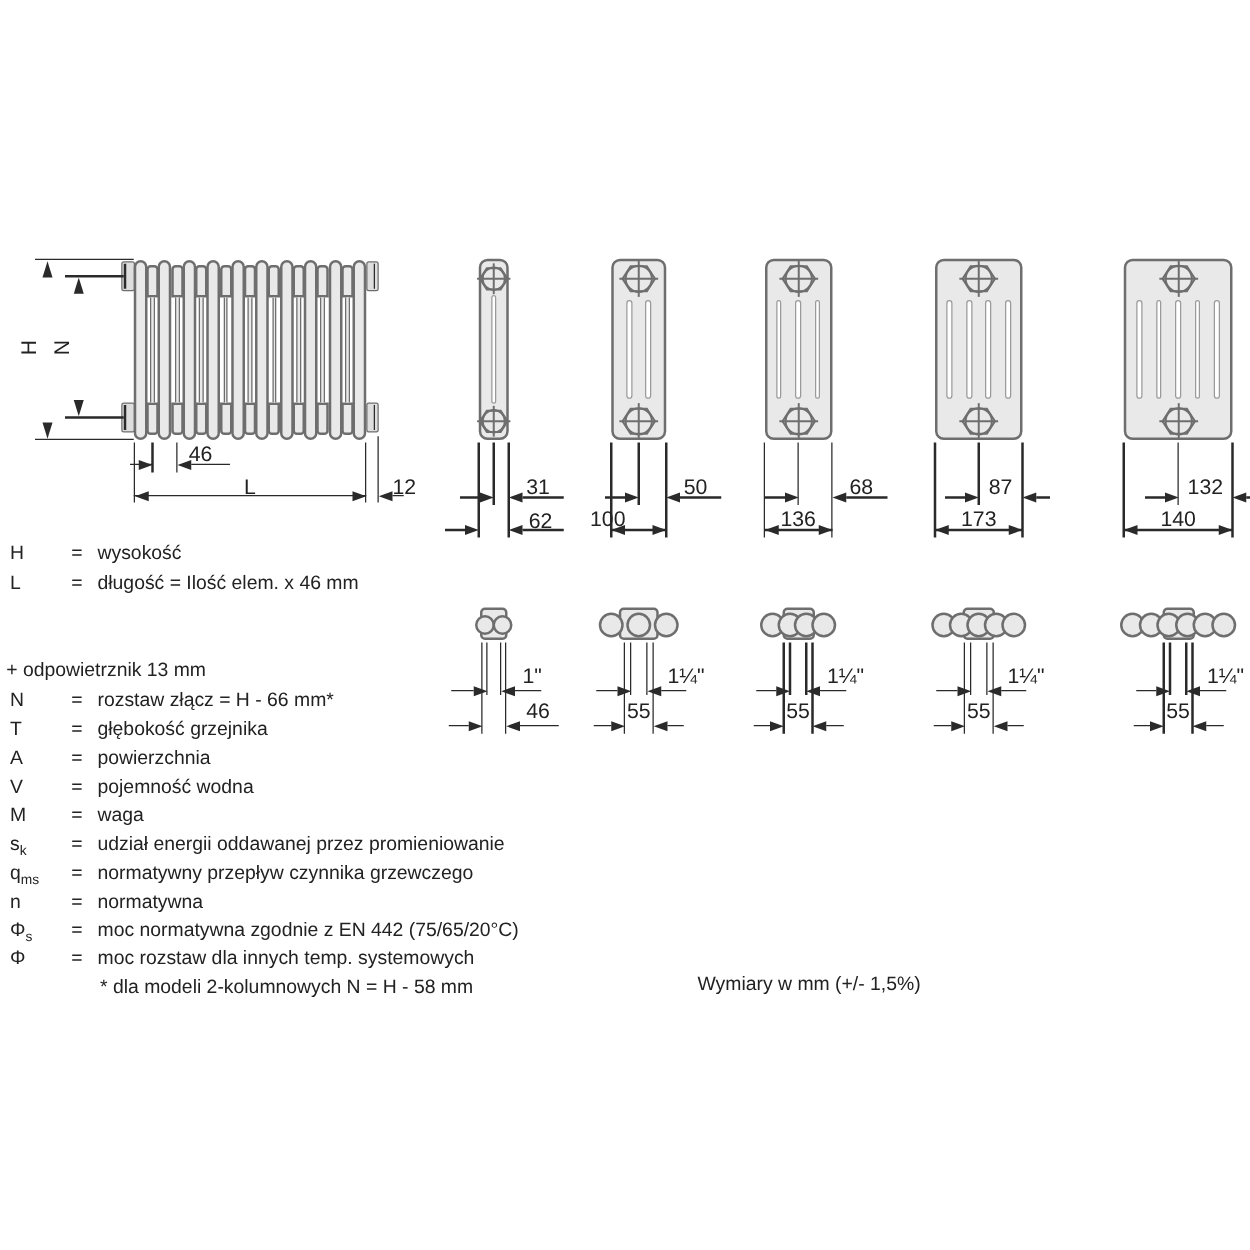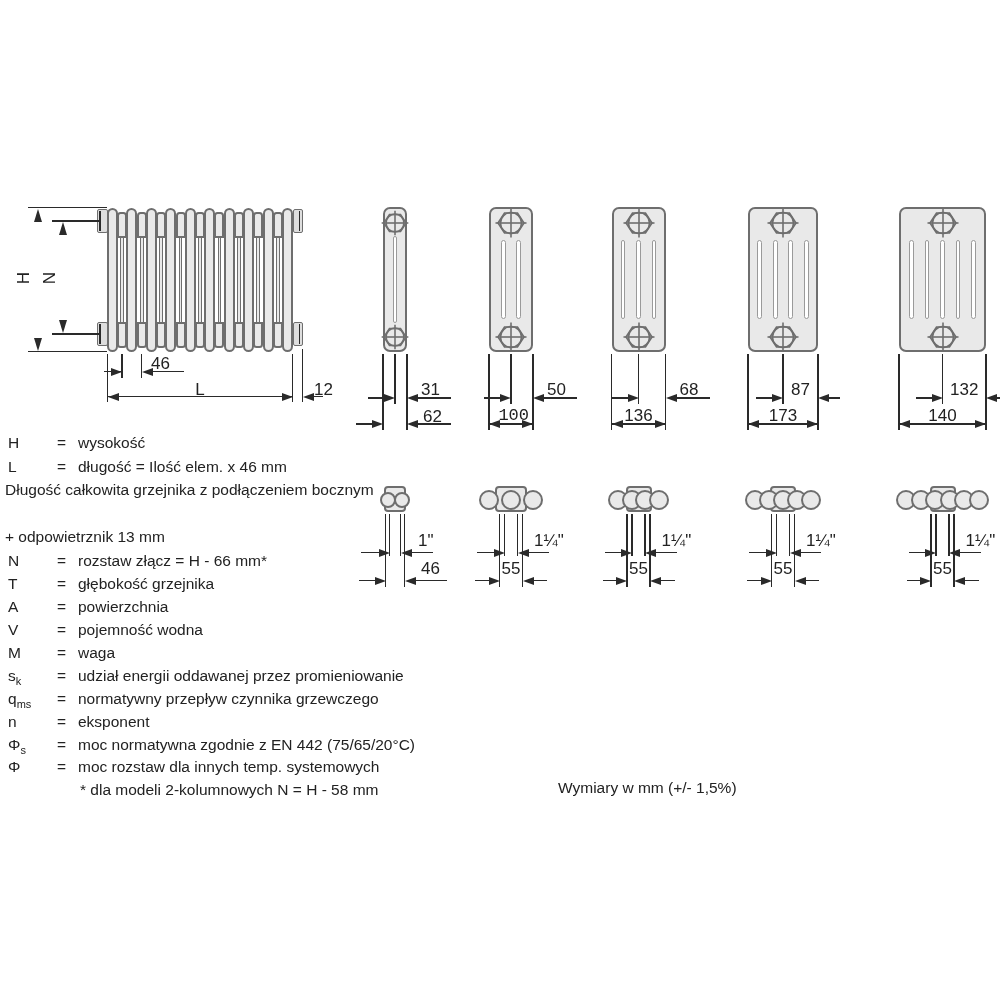--- a/index.html
+++ b/index.html
@@ -143,21 +143,21 @@
       <div class="ln" style="left: 532.2px; top: 354px; width: 1.6px; height: 76px;"></div>
       <div class="ln" style="left: 510.2px; top: 354px; width: 1.6px; height: 50px;"></div>
       <div class="ln" style="left: 484px; top: 397.2px; width: 16px; height: 1.6px;"></div>
       <div style="position: absolute; left: 500px; top: 394px; width: 0px; height: 0px; border-top: 4px solid transparent; border-bottom: 4px solid transparent; border-left: 11px solid rgb(42, 42, 42);"></div>
       <div style="position: absolute; left: 533px; top: 394px; width: 0px; height: 0px; border-top: 4px solid transparent; border-bottom: 4px solid transparent; border-right: 11px solid rgb(42, 42, 42);"></div>
       <div class="ln" style="left: 544px; top: 397.2px; width: 33px; height: 1.6px;"></div>
       <div class="lbl" style="left: 547px; top: 380px;">50</div>
       <div class="ln" style="left: 489px; top: 423.2px; width: 44px; height: 1.6px;"></div>
       <div style="position: absolute; left: 489px; top: 420px; width: 0px; height: 0px; border-top: 4px solid transparent; border-bottom: 4px solid transparent; border-right: 11px solid rgb(42, 42, 42);"></div>
       <div style="position: absolute; left: 522px; top: 420px; width: 0px; height: 0px; border-top: 4px solid transparent; border-bottom: 4px solid transparent; border-left: 11px solid rgb(42, 42, 42);"></div>
-      <div class="lbl" style="left: 493px; top: 406px; width: 36px; text-align: right; font-family: Liberation Mono, monospace;">100</div>
+      <div class="lbl" style="left: 472px; top: 406px; width: 36px; text-align: left;">100</div>
       <div class="outline-box" style="left: 611.5px; top: 207px; width: 54px; height: 145px; border-radius: 7px; position: absolute;"></div>
       <div class="slot" style="left: 620.6px; top: 240px; width: 4.8px; height: 79px;"></div>
       <div class="slot" style="left: 636.1px; top: 240px; width: 4.8px; height: 79px;"></div>
       <div class="slot" style="left: 651.6px; top: 240px; width: 4.8px; height: 79px;"></div>
       <svg width="36" height="32" viewBox="-18 -16 36 32" style="left: 620.5px; top: 207px;">
         <polygon points="-13,0 -6.5,-10 6.5,-10 13,0 6.5,10 -6.5,10" fill="none" stroke="#6e6e6e" stroke-width="1.6"></polygon>
         <circle cx="0" cy="0" r="10.5" fill="none" stroke="#6e6e6e" stroke-width="1.6"></circle>
         <line x1="0" y1="-14.5" x2="0" y2="14.5" fill="none" stroke="#6e6e6e" stroke-width="1.6"></line>
         <line x1="-15.5" y1="0" x2="15.5" y2="0" fill="none" stroke="#6e6e6e" stroke-width="1.6"></line>
       </svg>
@@ -340,21 +340,20 @@
       <div class="legend-row" style="top: 432px; left: 0px; width: 560px;">
         <span class="legend-sym">H</span>
         <span class="legend-eq">=</span>
         <span class="legend-def">wysokość</span>
       </div>
       <div class="legend-row" style="top: 456px; left: 0px; width: 560px;">
         <span class="legend-sym">L</span>
         <span class="legend-eq">=</span>
         <span class="legend-def">długość = Ilość elem. x 46 mm</span>
       </div>
-      <div class="legend-row" style="top: 479px; left: 5px; width: 560px;">Długość całkowita grzejnika z podłączeniem bocznym</div>
       <div class="legend-row" style="top: 526px; left: 5px; width: 560px;">+ odpowietrznik 13 mm</div>
       <div class="legend-row" style="top: 550px; left: 0px; width: 560px;">
         <span class="legend-sym">N</span>
         <span class="legend-eq">=</span>
         <span class="legend-def">rozstaw złącz = H - 66 mm*</span>
       </div>
       <div class="legend-row" style="top: 573px; left: 0px; width: 560px;">
         <span class="legend-sym">T</span>
         <span class="legend-eq">=</span>
         <span class="legend-def">głębokość grzejnika</span>
@@ -380,21 +379,21 @@
         <span class="legend-def">udział energii oddawanej przez promieniowanie</span>
       </div>
       <div class="legend-row" style="top: 688px; left: 0px; width: 560px;">
         <span class="legend-sym">q<sub>ms</sub></span>
         <span class="legend-eq">=</span>
         <span class="legend-def">normatywny przepływ czynnika grzewczego</span>
       </div>
       <div class="legend-row" style="top: 711px; left: 0px; width: 560px;">
         <span class="legend-sym">n</span>
         <span class="legend-eq">=</span>
-        <span class="legend-def">eksponent</span>
+        <span class="legend-def">normatywna</span>
       </div>
       <div class="legend-row" style="top: 734px; left: 0px; width: 560px;">
         <span class="legend-sym">Φ<sub>s</sub></span>
         <span class="legend-eq">=</span>
         <span class="legend-def">moc normatywna zgodnie z EN 442 (75/65/20°C)</span>
       </div>
       <div class="legend-row" style="top: 756px; left: 0px; width: 560px;">
         <span class="legend-sym">Φ</span>
         <span class="legend-eq">=</span>
         <span class="legend-def">moc rozstaw dla innych temp. systemowych</span>

